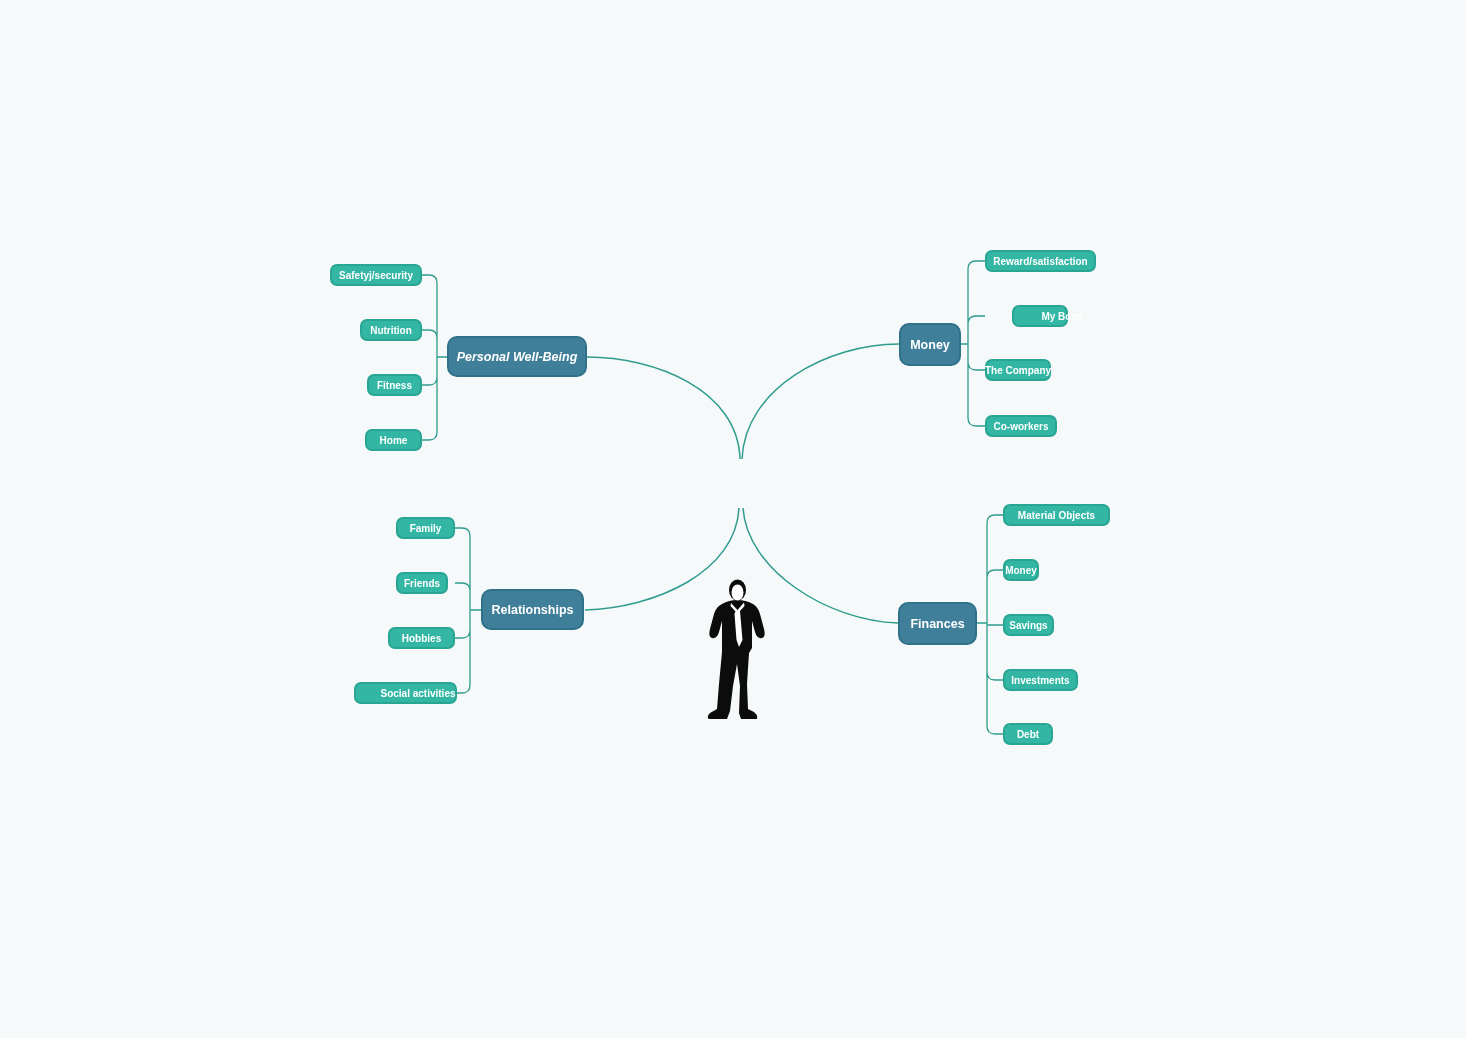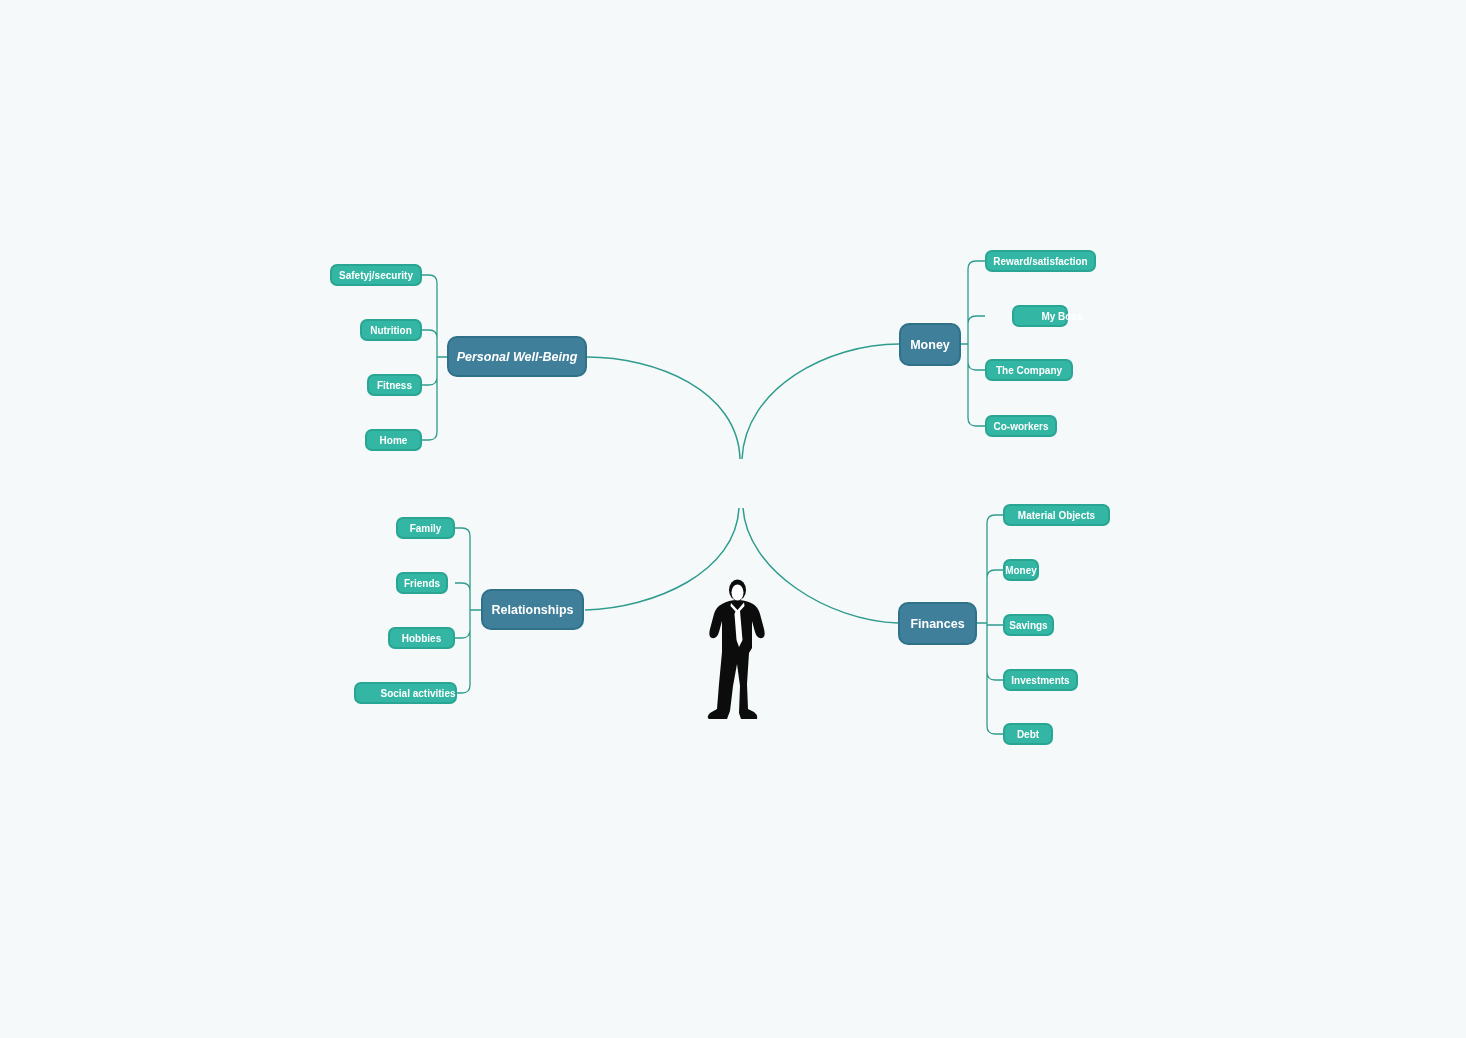--- a/index.html
+++ b/index.html
@@ -99,21 +99,21 @@
 
   <div class="node branch" style="left:447px; top:336px; width:140px; height:41px;font-style:italic;">Personal Well-Being</div>
   <div class="node leaf" style="left:330px; top:264px; width:92px;">Safetyj/security</div>
   <div class="node leaf" style="left:360px; top:319px; width:62px;">Nutrition</div>
   <div class="node leaf" style="left:367px; top:374px; width:55px;">Fitness</div>
   <div class="node leaf" style="left:365px; top:429px; width:57px;">Home</div>
 
   <div class="node branch" style="left:899px; top:323px; width:62px; height:43px;">Money</div>
   <div class="node leaf" style="left:985px; top:250px; width:111px;">Reward/satisfaction</div>
   <div class="node leaf" style="left:1012px; top:305px; width:56px;padding-left:47px;">My Boss</div>
-  <div class="node leaf" style="left:985px; top:359px; width:88px;">The Company</div>
+  <div class="node leaf" style="left:985px; top:359px; width:66px;">The Company</div>
   <div class="node leaf" style="left:985px; top:415px; width:72px;">Co-workers</div>
 
   <div class="node branch" style="left:481px; top:589px; width:103px; height:41px;">Relationships</div>
   <div class="node leaf" style="left:396px; top:517px; width:59px;">Family</div>
   <div class="node leaf" style="left:396px; top:572px; width:52px;">Friends</div>
   <div class="node leaf" style="left:388px; top:627px; width:67px;">Hobbies</div>
   <div class="node leaf" style="left:354px; top:682px; width:103px;padding-left:28px;">Social activities</div>
 
   <div class="node branch" style="left:898px; top:602px; width:79px; height:43px;">Finances</div>
   <div class="node leaf" style="left:1003px; top:504px; width:107px;">Material Objects</div>

